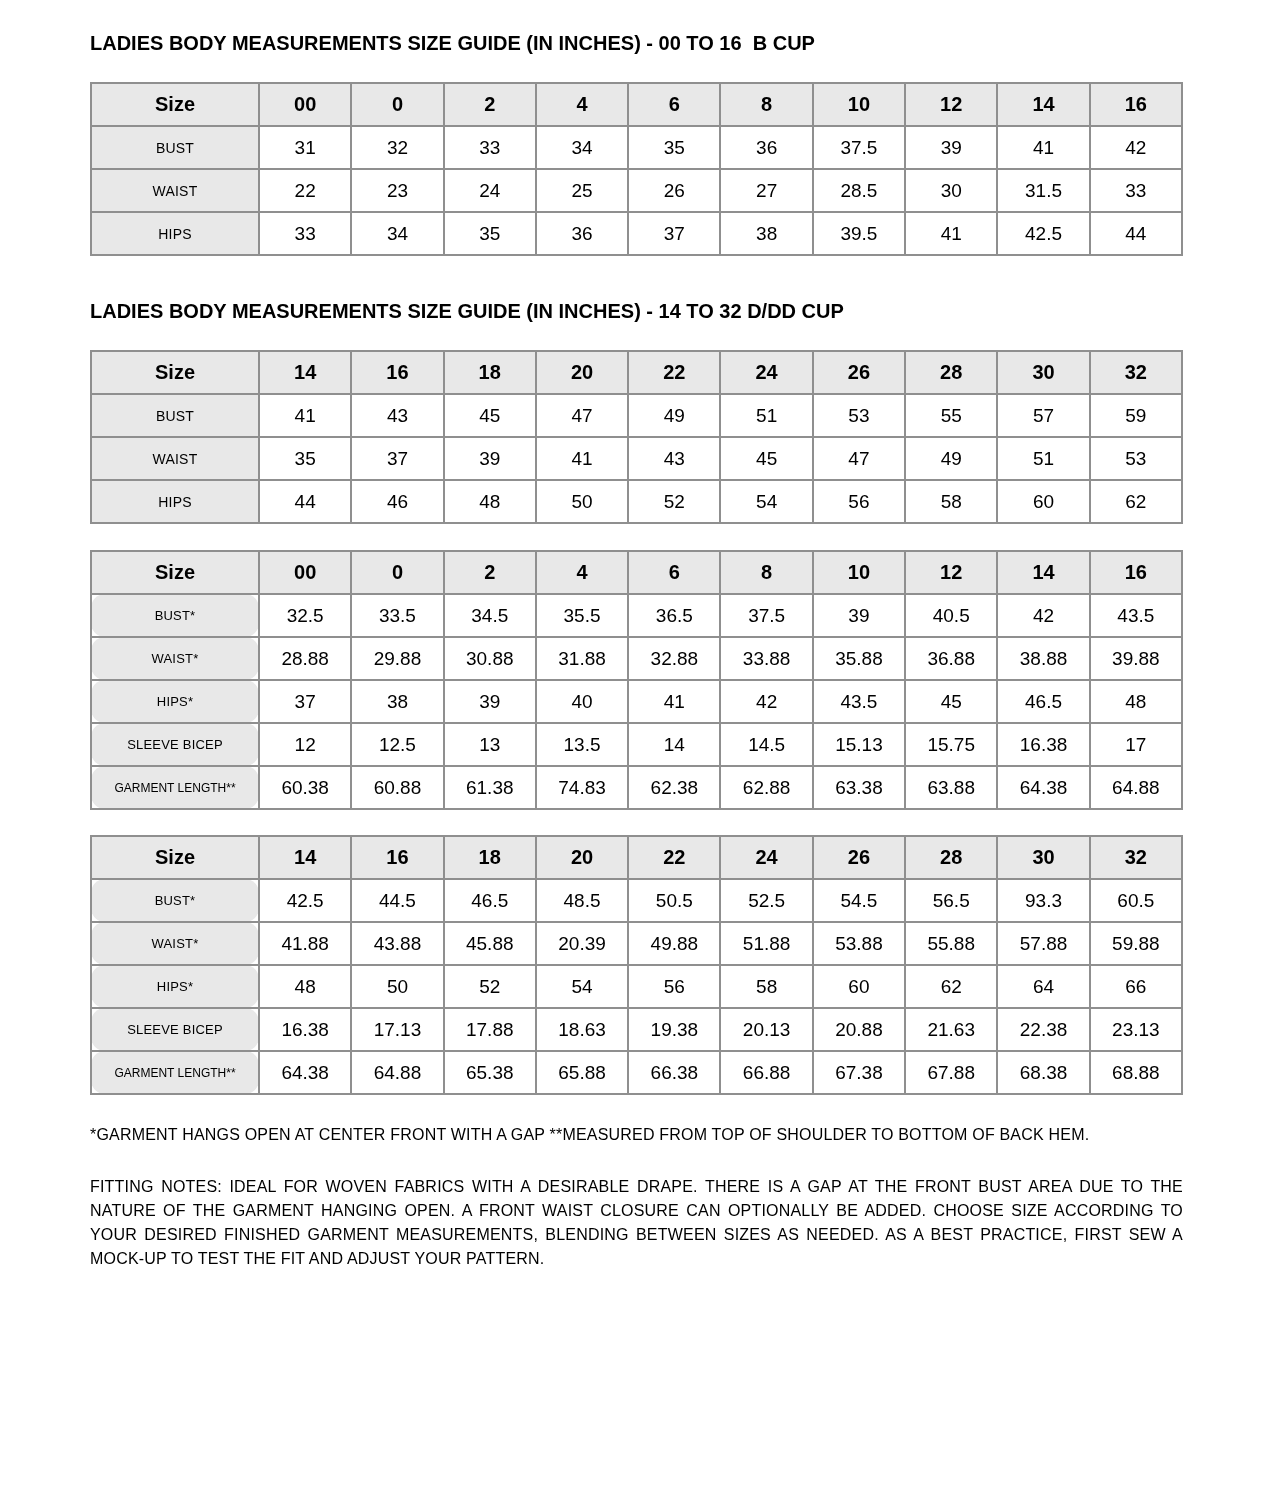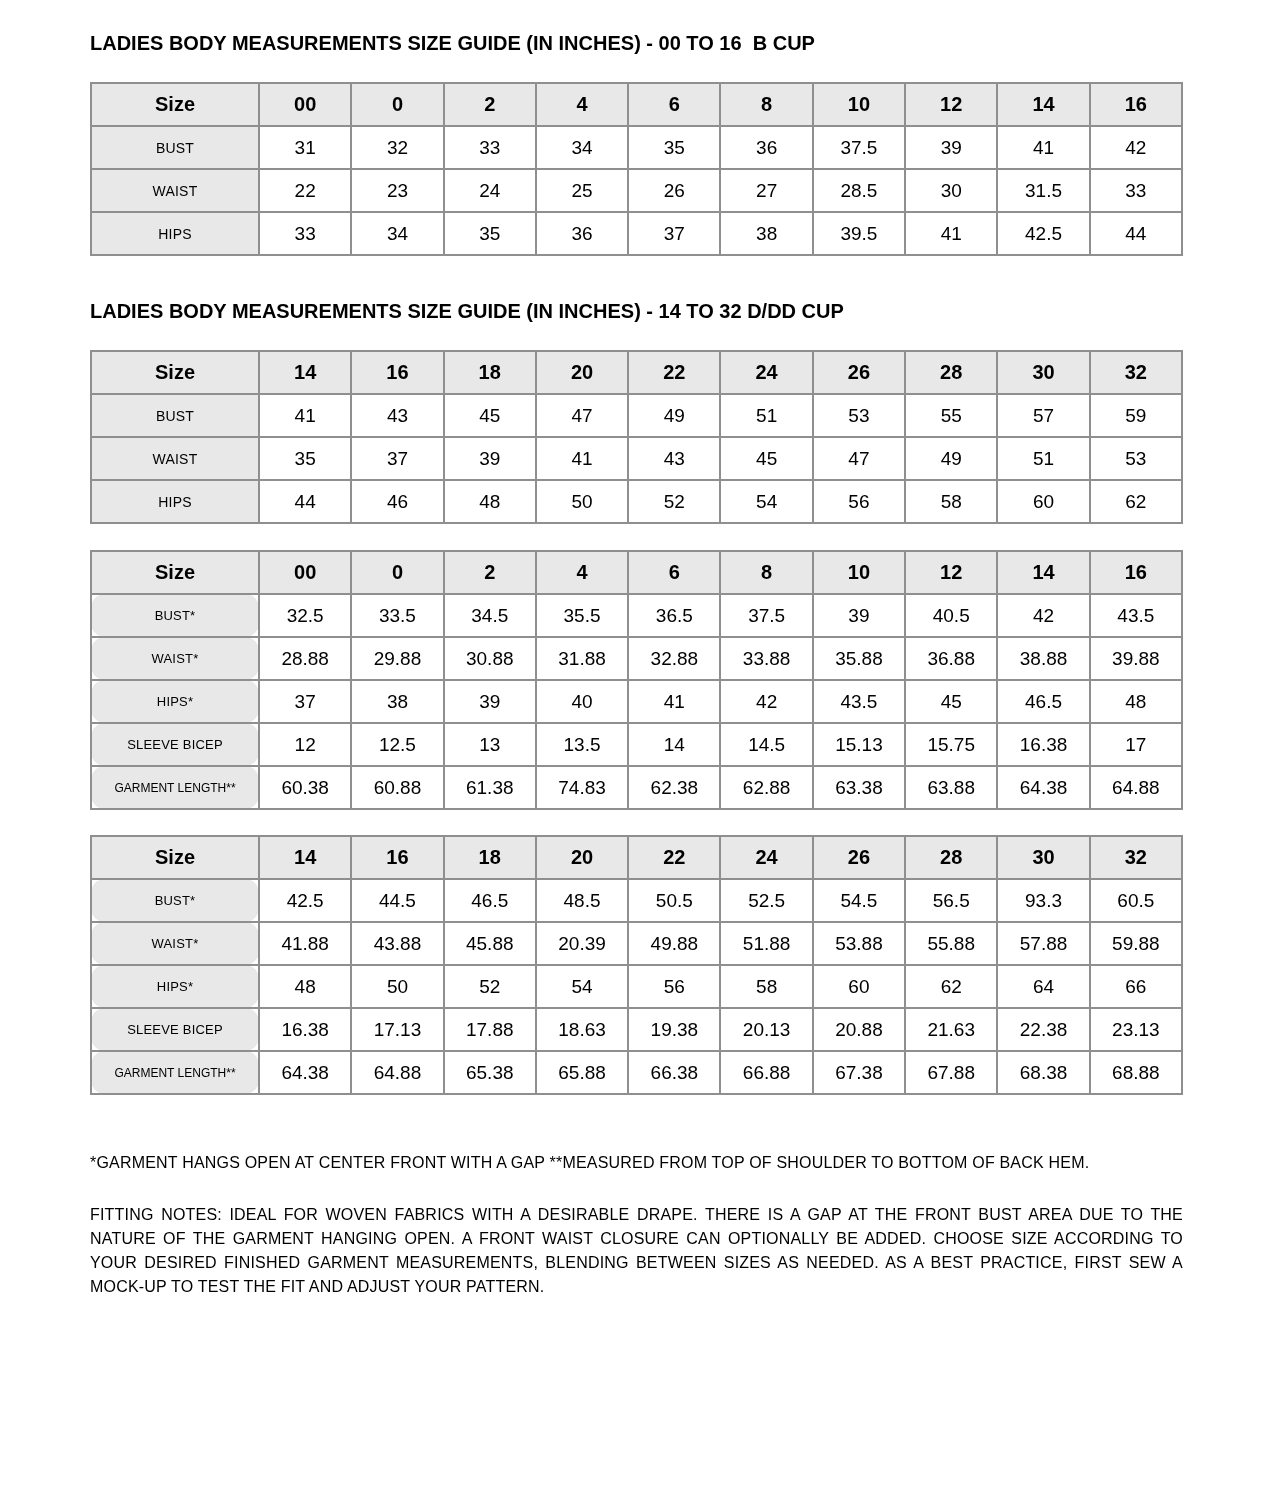--- a/index.html
+++ b/index.html
@@ -61,21 +61,21 @@
   }
   .tbl-finished th.rowlabel { font-size: 13px; border-radius: 14px; }
   .tbl-finished th.rowlabel.label-xs { font-size: 12px; letter-spacing: 0; }
   .note {
     font-size: 16px;
     line-height: 24px;
     text-align: justify;
     margin: 28px 0 0 0;
     letter-spacing: 0.2px;
   }
-  .note-first { margin-top: 56px; }
+  .note-first { margin-top: 28px; }
 </style>
 </head>
 <body>
 
 <div class="page">
 
   <h1 class="section-title">LADIES BODY MEASUREMENTS SIZE GUIDE (IN INCHES) - 00 TO 16  B CUP</h1>
 
   <table class="size-table">
       <colgroup>

